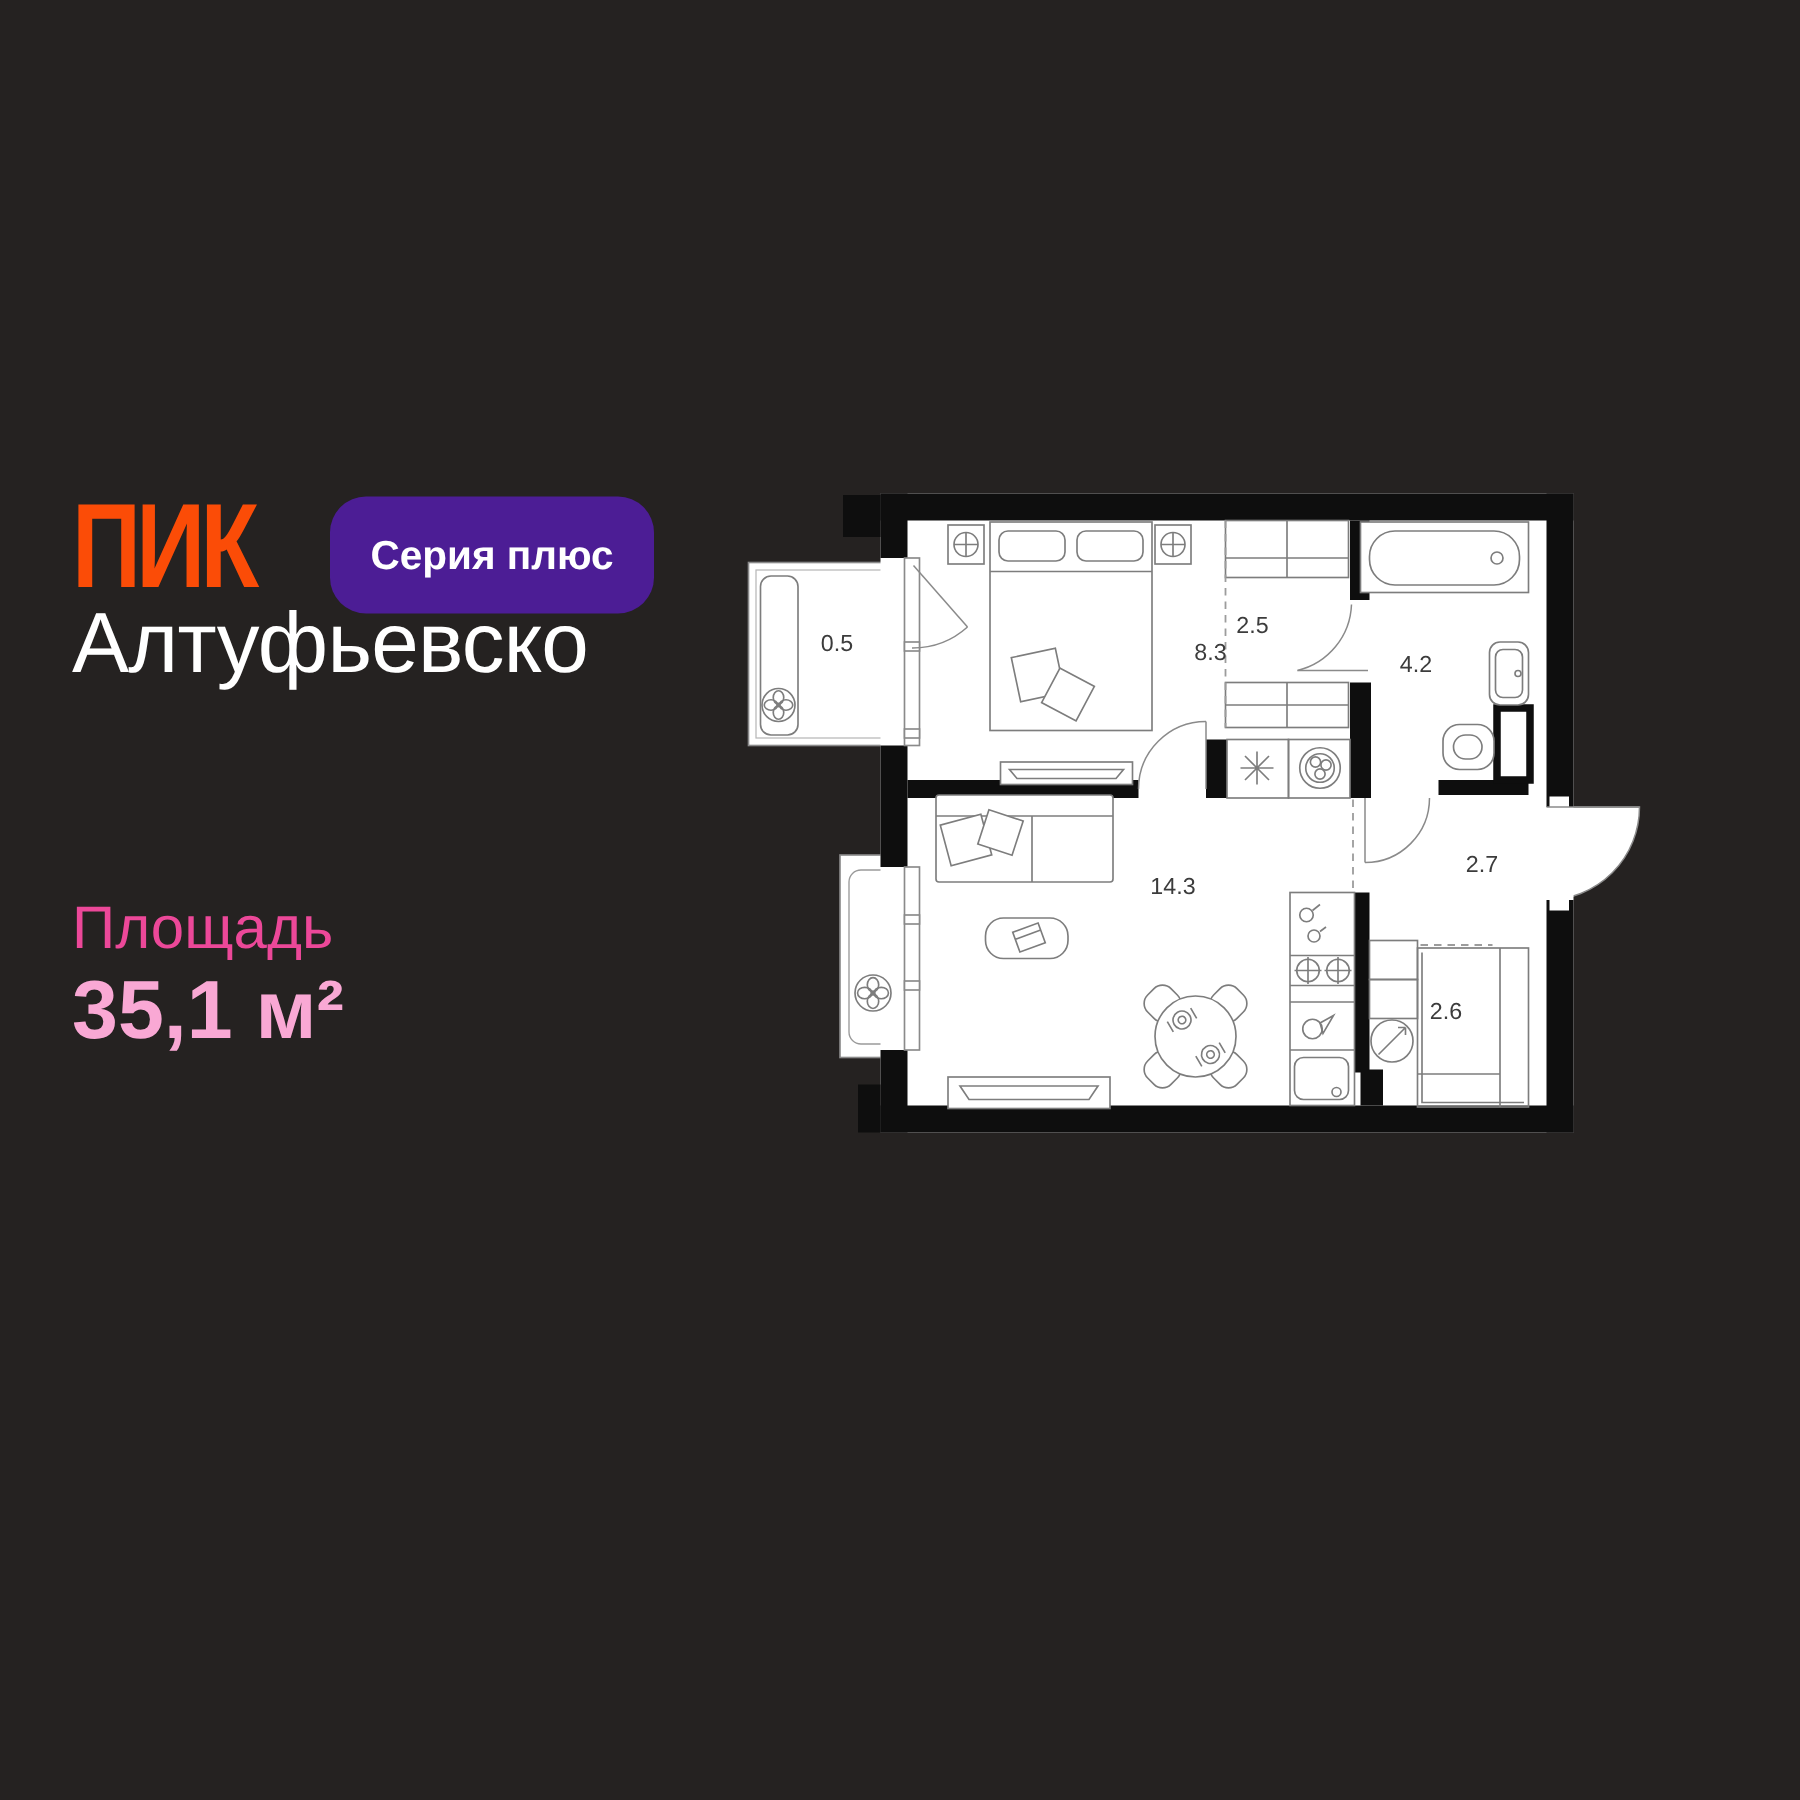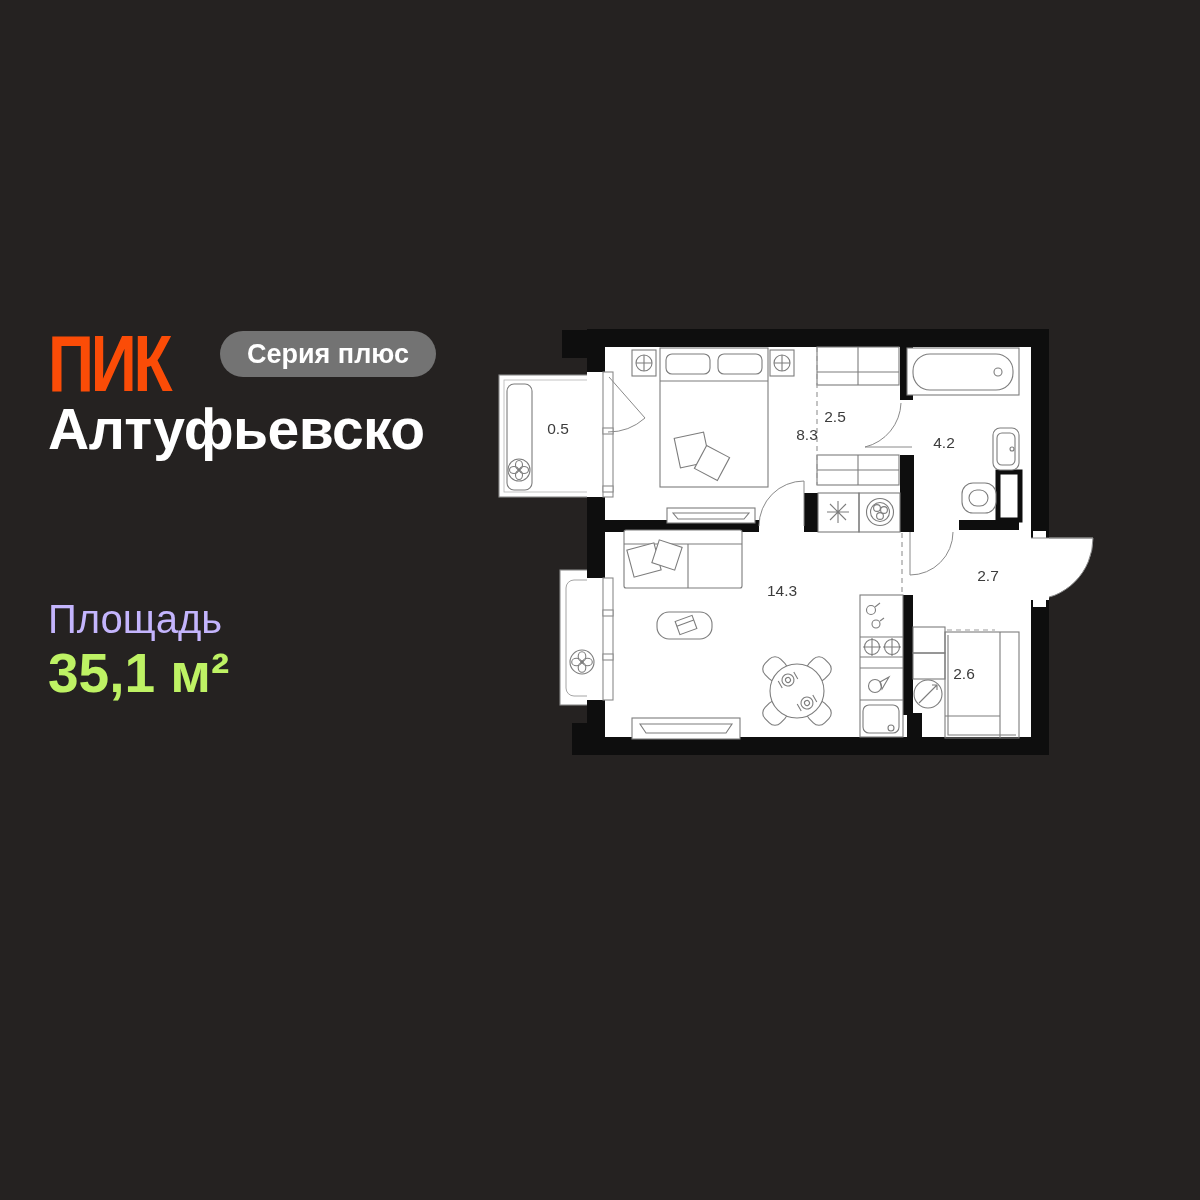--- a/index.html
+++ b/index.html
@@ -1,26 +1,26 @@
 <!DOCTYPE html>
 <html><head>
 <meta charset="utf-8">
 <style>
   html,body{margin:0;padding:0;background:#252221;}
   .canvas{position:relative;width:1200px;height:1200px;background:#252221;overflow:hidden;
           font-family:"Liberation Sans",sans-serif;}
   .logo{position:absolute;left:48px;top:324px;color:#fb4c07;font-weight:bold;font-size:80px;
         line-height:1;letter-spacing:-4px;transform:scaleX(0.80);transform-origin:left top;}
-  .badge{position:absolute;left:220px;top:331px;height:46px;background:#737373;color:#ffffff;
-         border-radius:24px;display:flex;align-items:center;padding:0 27px;font-size:27px;
+  .badge{position:absolute;left:220px;top:331px;height:46px;background:#4c1d95;color:#ffffff;
+         border-radius:24px;display:flex;align-items:center;padding:16px 27px;font-size:27px;
          font-weight:bold;}
-  .title{position:absolute;left:48px;top:396px;color:#ffffff;font-weight:bold;font-size:57px;
+  .title{position:absolute;left:48px;top:396px;color:#ffffff;font-weight:normal;font-size:57px;
          line-height:1.16;letter-spacing:-0.5px;}
-  .area-label{position:absolute;left:48px;top:597px;color:#c4b5fd;font-size:40px;}
-  .area-value{position:absolute;left:48px;top:641px;color:#bef264;font-size:55px;font-weight:bold;}
+  .area-label{position:absolute;left:48px;top:597px;color:#ec4899;font-size:40px;}
+  .area-value{position:absolute;left:48px;top:641px;color:#f9a8d4;font-size:55px;font-weight:bold;}
   .plan{position:absolute;left:492px;top:320px;}
   svg .wall{fill:#0e0e0e;stroke:none;}
   svg .furn{fill:#ffffff;stroke:#7d7d7d;stroke-width:1.1;}
   svg .furnline{fill:none;stroke:#7d7d7d;stroke-width:1.1;}
   svg .door{fill:none;stroke:#8a8a8a;stroke-width:1;}
   svg .dash{fill:none;stroke:#9c9c9c;stroke-width:1.2;stroke-dasharray:5 4;}
   svg .win{fill:#ffffff;stroke:#8a8a8a;stroke-width:1.1;}
   svg .roomlabel{fill:#3c3c3c;font-size:15.5px;font-family:"Liberation Sans",sans-serif;}
 </style>
 </head>

